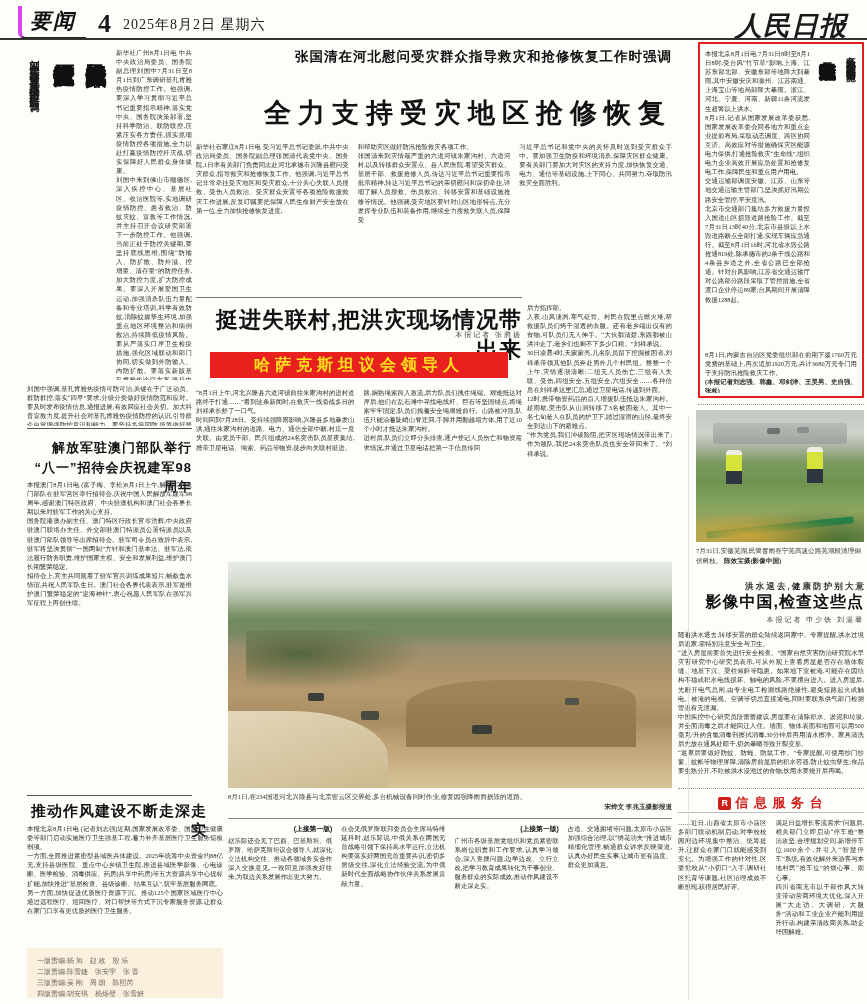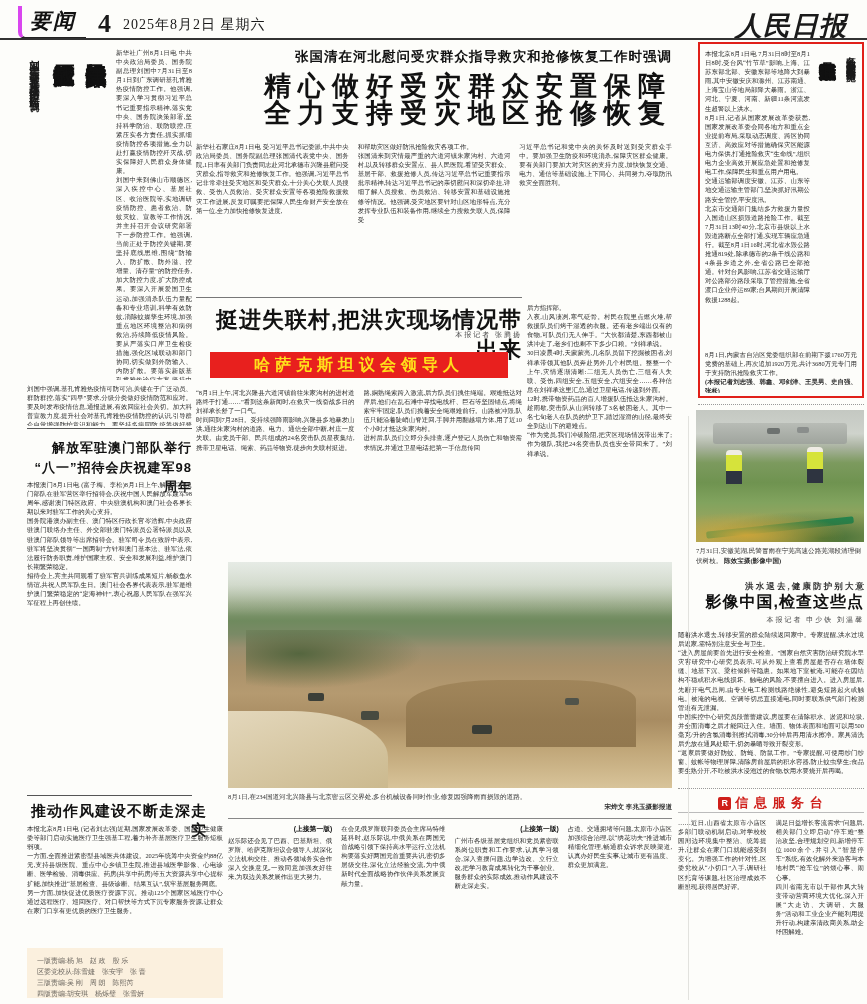--- a/index.html
+++ b/index.html
@@ -53,28 +53,27 @@
   <div class="abs" style="left:27px;top:795px;width:165px;border-top:1px solid #555;"></div>
 
   <div class="abs hd center" style="left:27px;top:802px;width:180px;font-size:15px;letter-spacing:1px;">推动作风建设不断走深走实</div>
   <div class="abs body-txt" style="left:27px;top:824px;width:196px;height:112px;">本报北京8月1日电  (记者刘志强)近期,国家发展改革委、国家卫生健康委等部门启动实施医疗卫生强基工程,着力补齐基层医疗卫生服务短板弱项。
 一方面,全面推进紧密型县域医共体建设。2025年统筹中央资金约88亿元,支持县级医院、重点中心乡镇卫生院,推进县域医学影像、心电诊断、医学检验、消毒供应、药房(共享中药房)等五大资源共享中心提标扩能,加快推进“基层检查、县级诊断、结果互认”,筑牢基层服务网底。
 另一方面,加快促进优质医疗资源下沉。推动125个国家区域医疗中心通过远程医疗、巡回医疗、对口帮扶等方式下沉专家服务资源,让群众在家门口享有更优质的医疗卫生服务。</div>
 
   <div class="abs" style="left:27px;top:948px;width:196px;height:50px;background:#fbf0de;padding:8px 10px;box-sizing:border-box;">
     <div style="font-size:7px;line-height:1.55;color:#6f6a63;">
       <div>一版责编:杨  旭　赵  政　殷  乐</div>
-      <div>区委党校从:陈雪婕　张安宇　张  晋</div>
+      <div>二版责编:陈雪婕　张安宇　张  晋</div>
       <div>三版责编:吴  刚　周  朗　陈熙芮</div>
       <div>四版责编:胡安琪　杨烁璧　张雪妍</div>
     </div>
   </div>
 
   <div class="abs hd center" style="left:196px;top:48px;width:476px;font-size:13.5px;letter-spacing:1px;">张国清在河北慰问受灾群众指导救灾和抢修恢复工作时强调</div>
-  <div class="abs hd center" style="left:196px;top:68px;width:476px;font-size:27px;letter-spacing:7px;">精心做好受灾群众安置保障</div>
   <div class="abs hd center" style="left:196px;top:95px;width:476px;font-size:27px;letter-spacing:7px;">全力支持受灾地区抢修恢复</div>
   <div class="abs cols" style="left:196px;top:142px;width:476px;height:152px;">
     <div class="col body-txt">新华社石家庄8月1日电  受习近平总书记委派,中共中央政治局委员、国务院副总理张国清代表党中央、国务院,1日率有关部门负责同志赴河北承德市兴隆县慰问受灾群众,指导救灾和抢修恢复工作。他强调,习近平总书记非常牵挂受灾地区和受灾群众,十分关心失联人员搜救、受伤人员救治、受灾群众安置等各项抢险救援救灾工作进展,反复叮嘱要把保障人民生命财产安全放在第一位,全力加快抢修恢复进度,</div>
     <div class="col body-txt">和帮助灾区做好防汛抢险救灾各项工作。
 张国清来到灾情最严重的六道河镇朱家沟村、六道河村,以及转移群众安置点、县人民医院,看望受灾群众、基层干部、救援抢修人员,传达习近平总书记重要指示批示精神,转达习近平总书记的亲切慰问和深切牵挂,详细了解人员搜救、伤员救治、转移安置和基础设施抢修等情况。他强调,受灾地区要针对山区地形特点,充分发挥专业队伍和装备作用,继续全力搜救失联人员,保障受</div>
     <div class="col body-txt">习近平总书记和党中央的关怀及时送到受灾群众手中。要加强卫生防疫和环境消杀,保障灾区群众健康。要有关部门要加大对灾区的支持力度,加快恢复交通、电力、通信等基础设施,上下同心、共同努力,夺取防汛救灾全面胜利。</div>
   </div>
 
   <div class="abs" style="left:196px;top:297px;width:326px;border-top:1px solid #777;"></div>
   <div class="abs hd center" style="left:196px;top:305px;width:326px;font-size:22px;letter-spacing:1px;">挺进失联村,把洪灾现场情况带出来</div>

